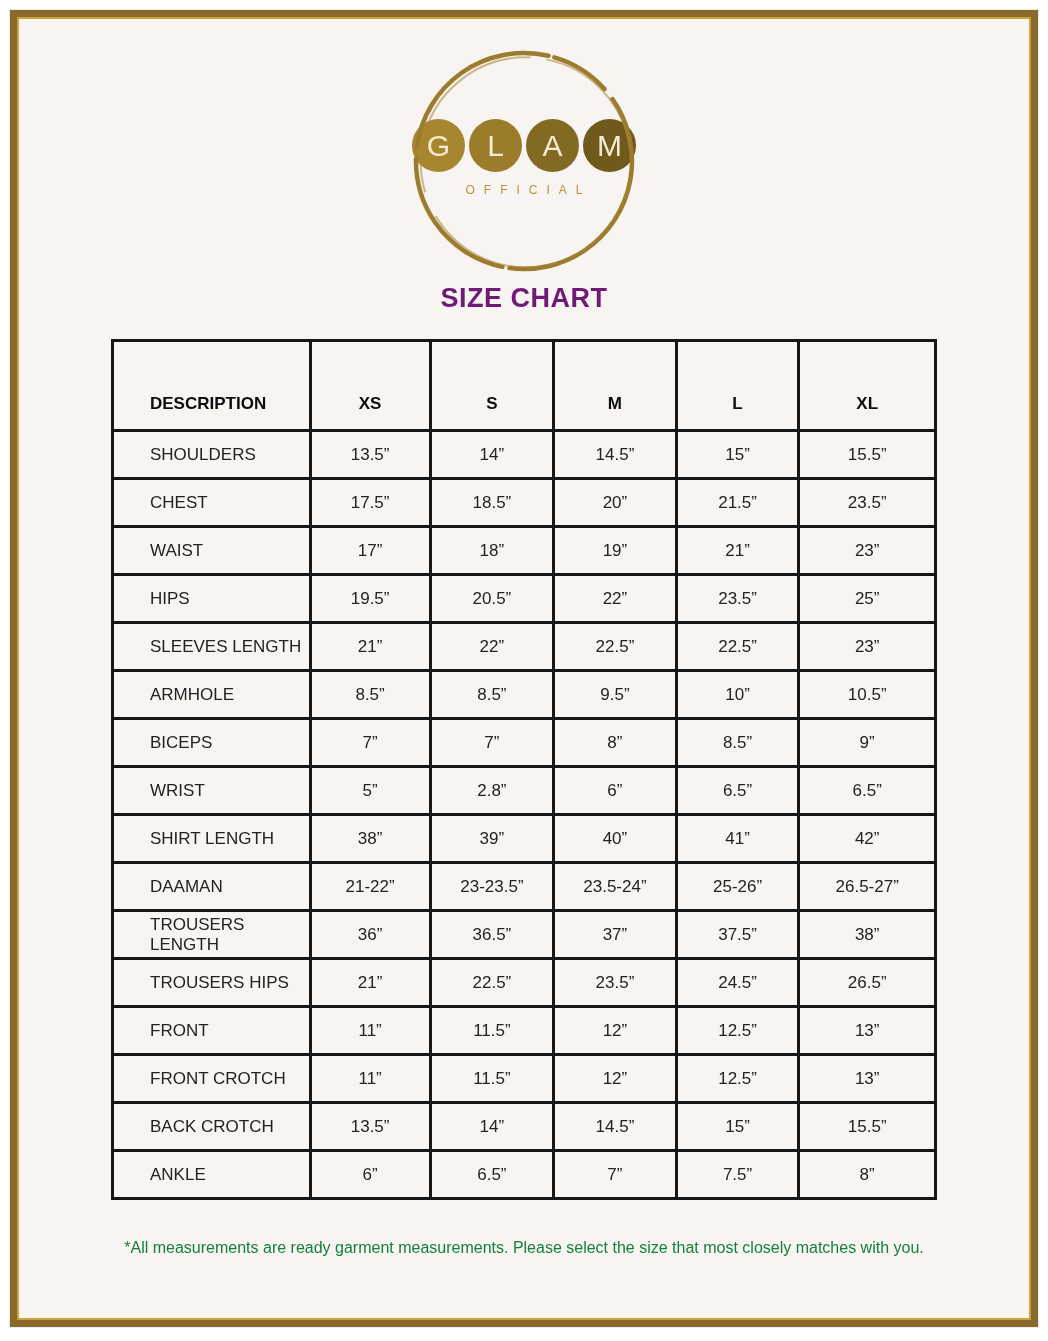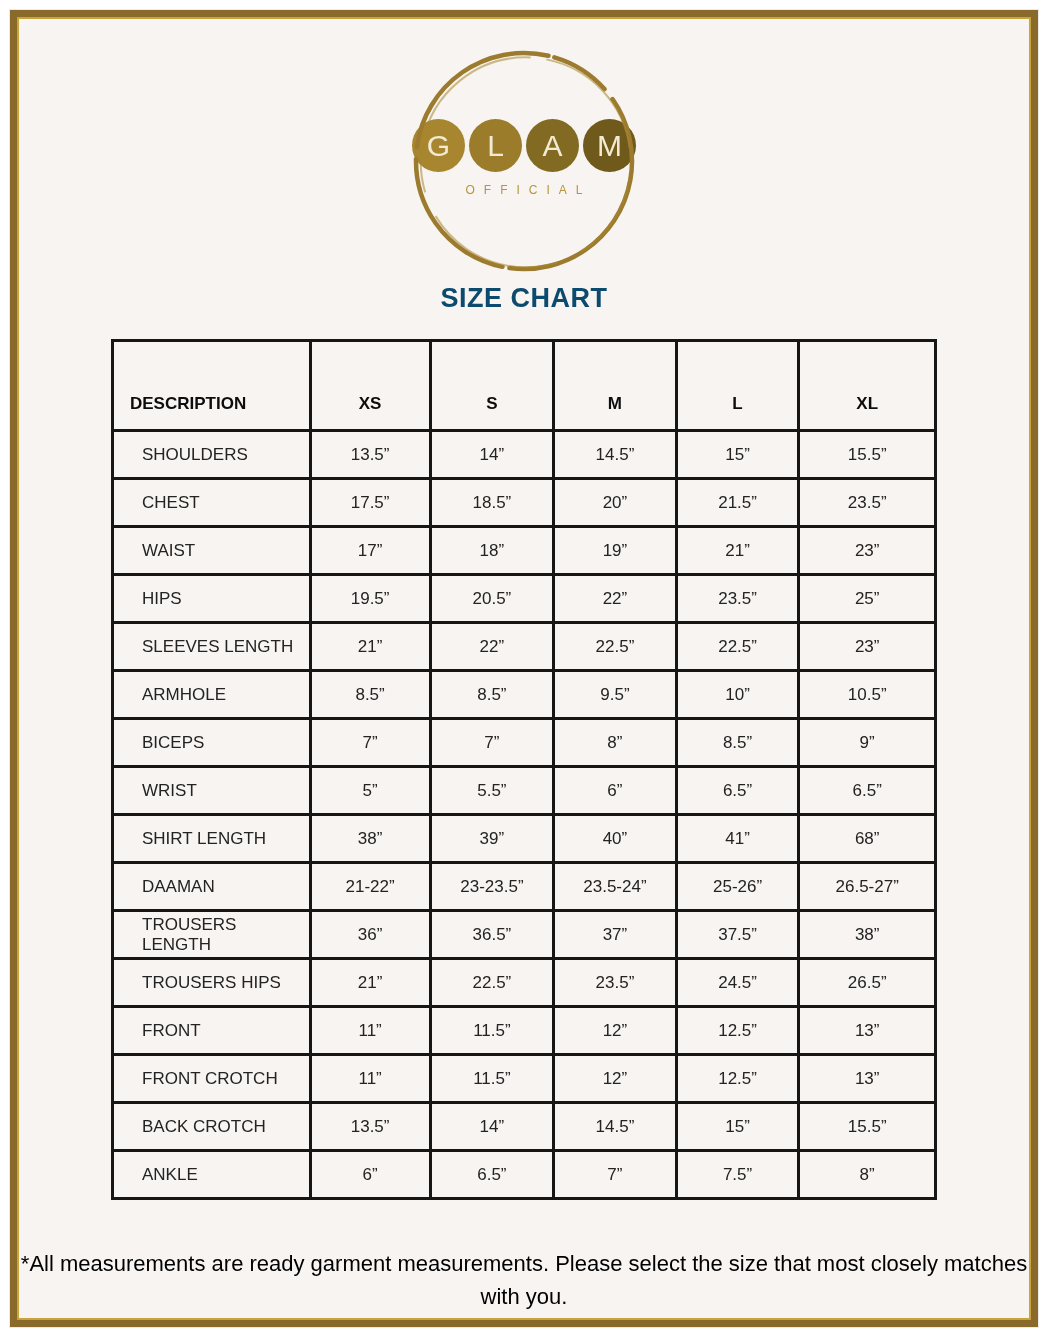--- a/index.html
+++ b/index.html
@@ -46,21 +46,21 @@
     color: #b9943c;
     font-weight: 400;
   }
 
   
   .page-title {
     text-align: center;
     font-size: 27px;
     font-weight: bold;
     letter-spacing: 0.5px;
-    color: #0c4a6e;
+    color: #701a75;
     margin-top: 6px;
   }
 
   
   table.size-table {
     width: 826px;
     margin: 25px auto 0 auto;
     border-collapse: collapse;
     table-layout: fixed;
     background: #f7f4f2;
@@ -72,47 +72,47 @@
   .size-table thead th {
     height: 90px;
     vertical-align: bottom;
     padding-bottom: 15px;
     font-weight: bold;
     color: #0d0d0d;
     text-align: center;
   }
   .size-table thead th.desc-col {
     text-align: left;
-    padding-left: 16px;
+    padding-left: 36px;
   }
   .size-table tbody tr { height: 48px; }
   .size-table td.desc-cell {
     text-align: left;
-    padding-left: 28px;
+    padding-left: 36px;
     color: #232323;
   }
   .size-table td.value-cell {
     text-align: center;
     color: #232323;
   }
 
   col.c-desc { width: 24.0%; }
   col.c-xs   { width: 14.6%; }
   col.c-s    { width: 15.0%; }
   col.c-m    { width: 14.9%; }
   col.c-l    { width: 14.9%; }
   col.c-xl   { width: 16.6%; }
 
   
   .footer-note {
-    margin-top: 47px;
-    text-align: center;
-    font-size: 22px;
+    margin-top: 36px;
+    text-align: center;
+    font-size: 16px;
     line-height: 1.5;
-    color: #000000;
+    color: #15803d;
   }
 </style>
 </head>
 <body>
 
 <div class="frame">
   <div class="frame-inner">
 
     <div class="logo-wrap">
       <svg class="logo-ring" viewBox="0 0 232 232" xmlns="http://www.w3.org/2000/svg">
@@ -202,32 +202,32 @@
             <td class="desc-cell">BICEPS</td>
             <td class="value-cell">7”</td>
             <td class="value-cell">7”</td>
             <td class="value-cell">8”</td>
             <td class="value-cell">8.5”</td>
             <td class="value-cell">9”</td>
           </tr>
           <tr>
             <td class="desc-cell">WRIST</td>
             <td class="value-cell">5”</td>
-            <td class="value-cell">5.5”</td>
+            <td class="value-cell">2.8”</td>
             <td class="value-cell">6”</td>
             <td class="value-cell">6.5”</td>
             <td class="value-cell">6.5”</td>
           </tr>
           <tr>
             <td class="desc-cell">SHIRT LENGTH</td>
             <td class="value-cell">38”</td>
             <td class="value-cell">39”</td>
             <td class="value-cell">40”</td>
             <td class="value-cell">41”</td>
-            <td class="value-cell">68”</td>
+            <td class="value-cell">42”</td>
           </tr>
           <tr>
             <td class="desc-cell">DAAMAN</td>
             <td class="value-cell">21-22”</td>
             <td class="value-cell">23-23.5”</td>
             <td class="value-cell">23.5-24”</td>
             <td class="value-cell">25-26”</td>
             <td class="value-cell">26.5-27”</td>
           </tr>
           <tr>

